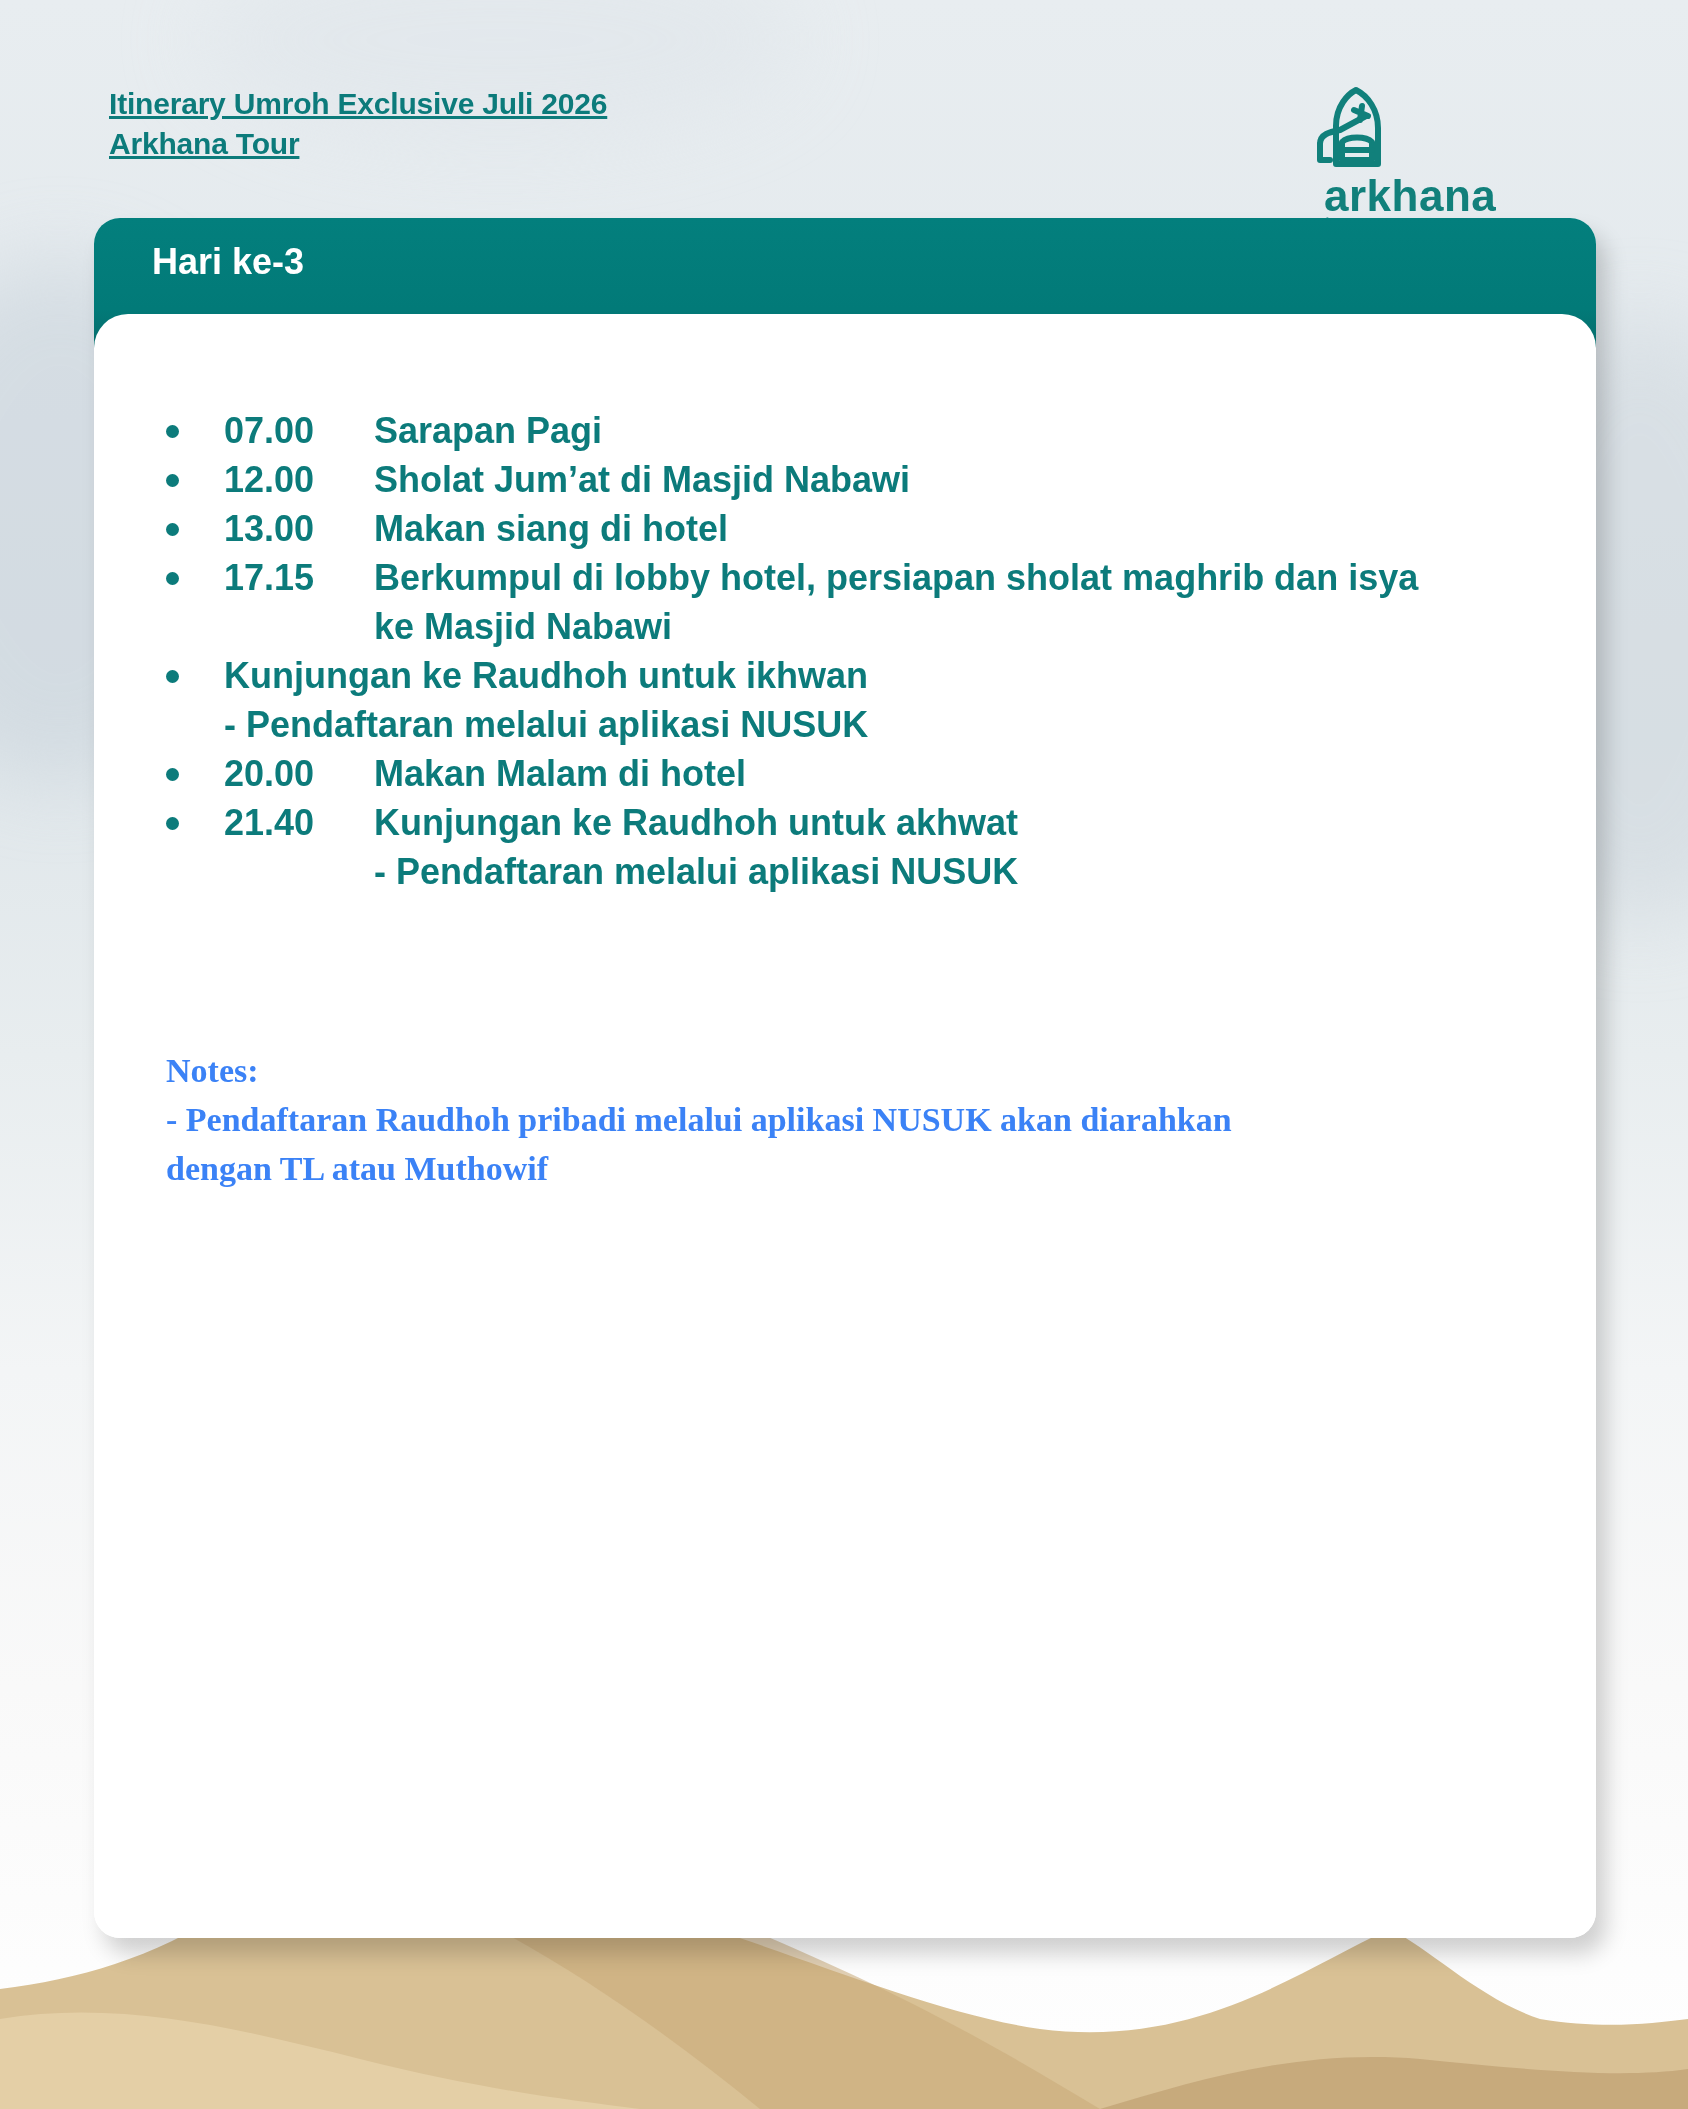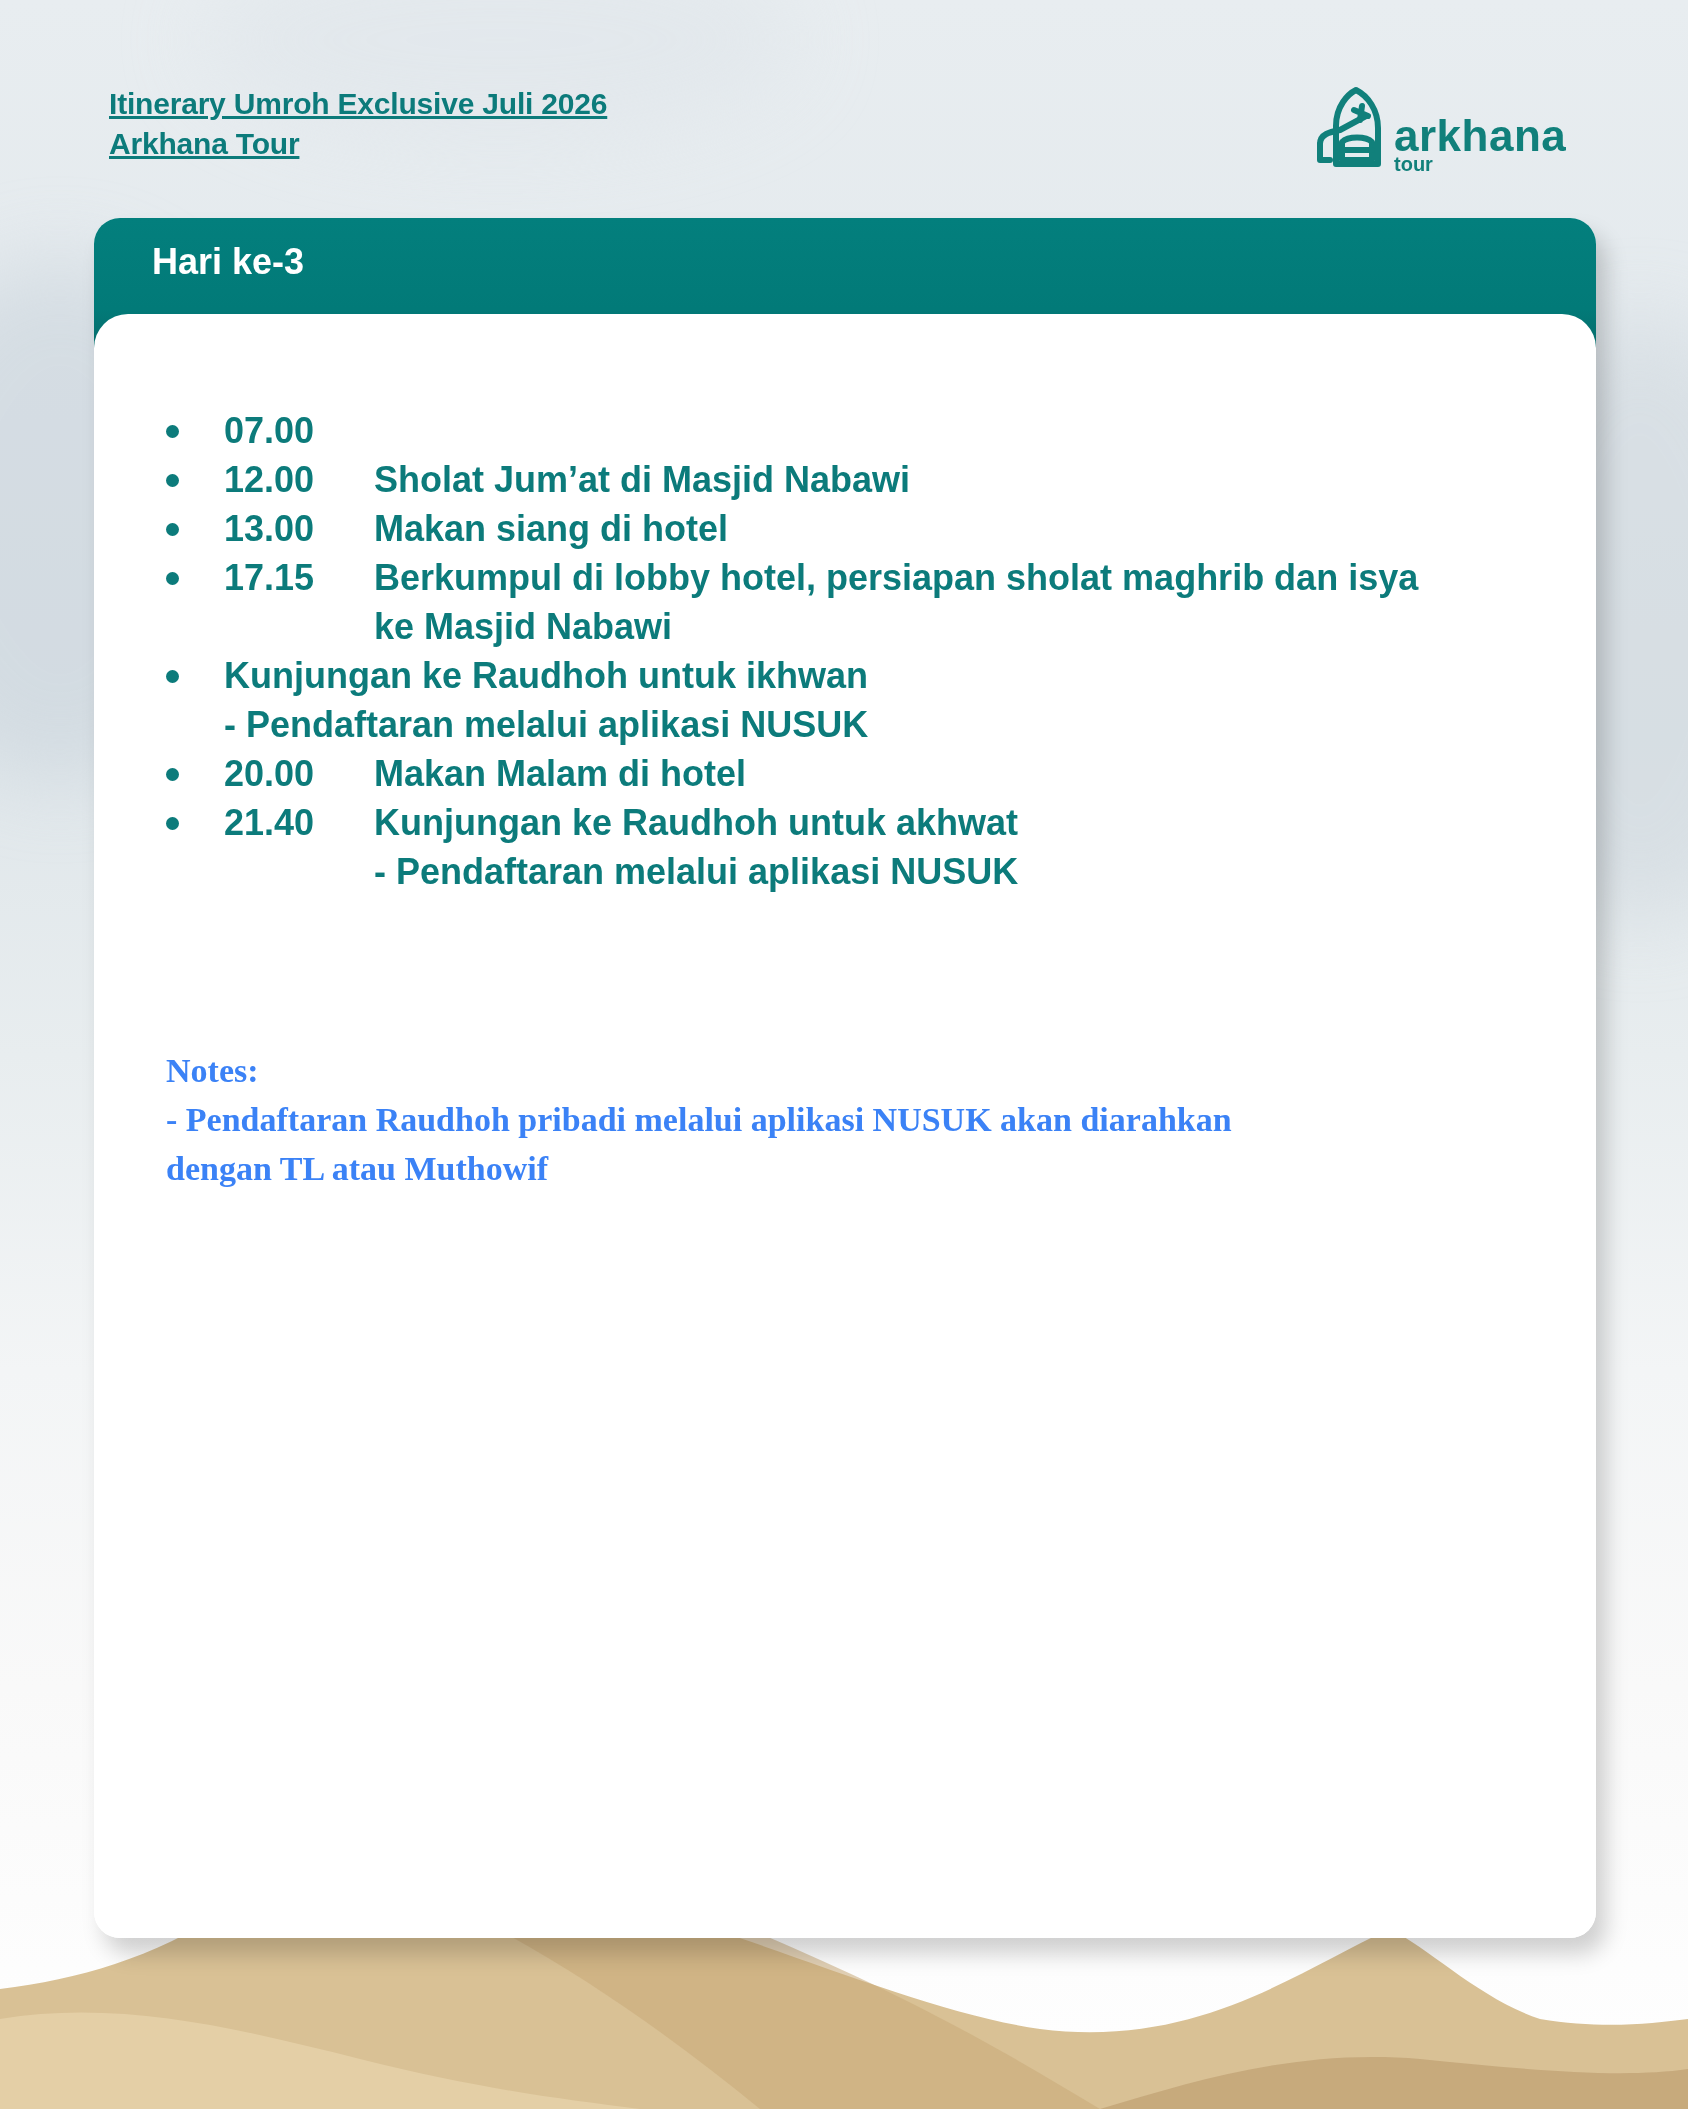--- a/index.html
+++ b/index.html
@@ -4,21 +4,21 @@
   <style>
     html, body { margin: 0; padding: 0; }
     body {
       width: 1688px; height: 2109px; position: relative; overflow: hidden;
       font-family: "Liberation Sans", "DejaVu Sans", sans-serif;
       background: linear-gradient(180deg, #e8edf0 0%, #e3e9ed 20%, #dfe6ea 35%, #e8edef 50%, #f3f5f6 65%, #f9f9f9 80%, #ffffff 100%);
     }
     .cloud { position: absolute; border-radius: 50%; filter: blur(40px); opacity: 0.55; }
     .desert { position: absolute; left: 0; bottom: 0; width: 1688px; height: 260px; }
     .doc-title { position: absolute; left: 109px; top: 84px; color: #0c7b7b; font-weight: 700; font-size: 30px; line-height: 40px; letter-spacing: -0.2px; text-decoration: underline; }
-    .logo { position: absolute; left: 1316px; top: 86px; display: flex; align-items: flex-end; }
+    .logo { position: absolute; left: 1316px; top: 86px; display: flex; align-items: flex-start; flex-direction: column; }
     .logo-text { margin-left: 8px; color: #11807b; font-weight: 700; line-height: 1; }
     .logo-main { font-size: 44px; letter-spacing: 0.5px; }
     .logo-sub { font-size: 20px; margin-top: -4px; }
     .card { position: absolute; left: 94px; top: 218px; width: 1502px; height: 1720px; border-radius: 26px; background: #ffffff; box-shadow: 10px 16px 22px rgba(0,0,0,0.18); }
     .card-header { position: absolute; left: 0; top: 0; width: 100%; height: 130px; border-radius: 26px 26px 0 0; background: linear-gradient(180deg, #037f7d 0%, #027a78 70%, #066c6b 100%); }
     .day-label { position: absolute; left: 58px; top: 20px; color: #fff; font-weight: 700; font-size: 36px; line-height: 48px; }
     .date-label { position: absolute; right: 42px; top: 20px; color: #fff; font-weight: 700; font-size: 36px; line-height: 48px; }
     .card-body { position: absolute; left: 0; top: 96px; width: 100%; height: 1624px; background: #fff; border-radius: 34px 34px 26px 26px; }
     .schedule { position: absolute; left: 72px; top: 92px; width: 1400px; color: #0c7b7b; font-weight: 700; font-size: 36px; }
     .row { display: flex; line-height: 49px; }
@@ -70,20 +70,21 @@
     <div class="day-label">Hari ke-3</div>
   </div>
   <div class="card-body">
     <div class="schedule">
 
       <div class="row">
         <div class="bullet">
             <span></span>
           </div>
         <div class="time">07.00</div>
+        <div class="activity">Sarapan Pagi</div>
       </div>
 
 
       <div class="row">
         <div class="bullet">
             <span></span>
           </div>
         <div class="time">12.00</div>
         <div class="activity">Sholat Jum’at di Masjid Nabawi</div>
       </div>

